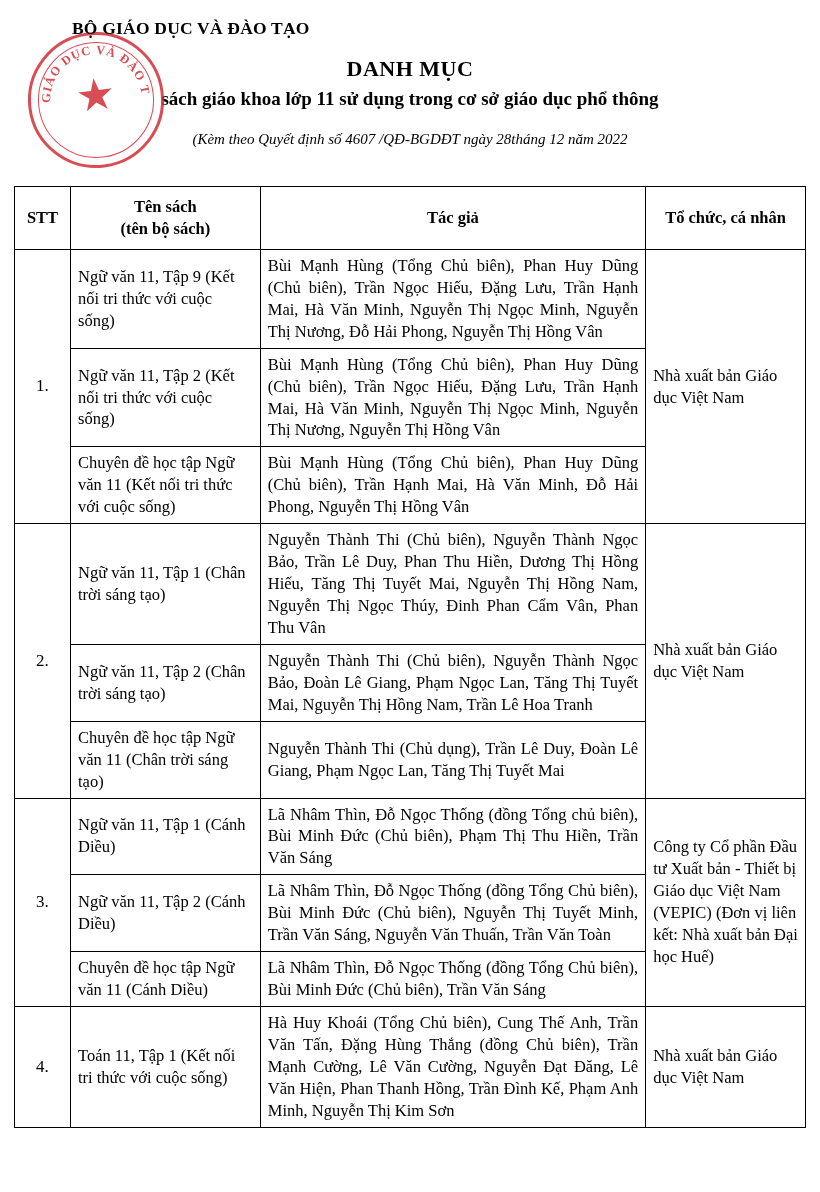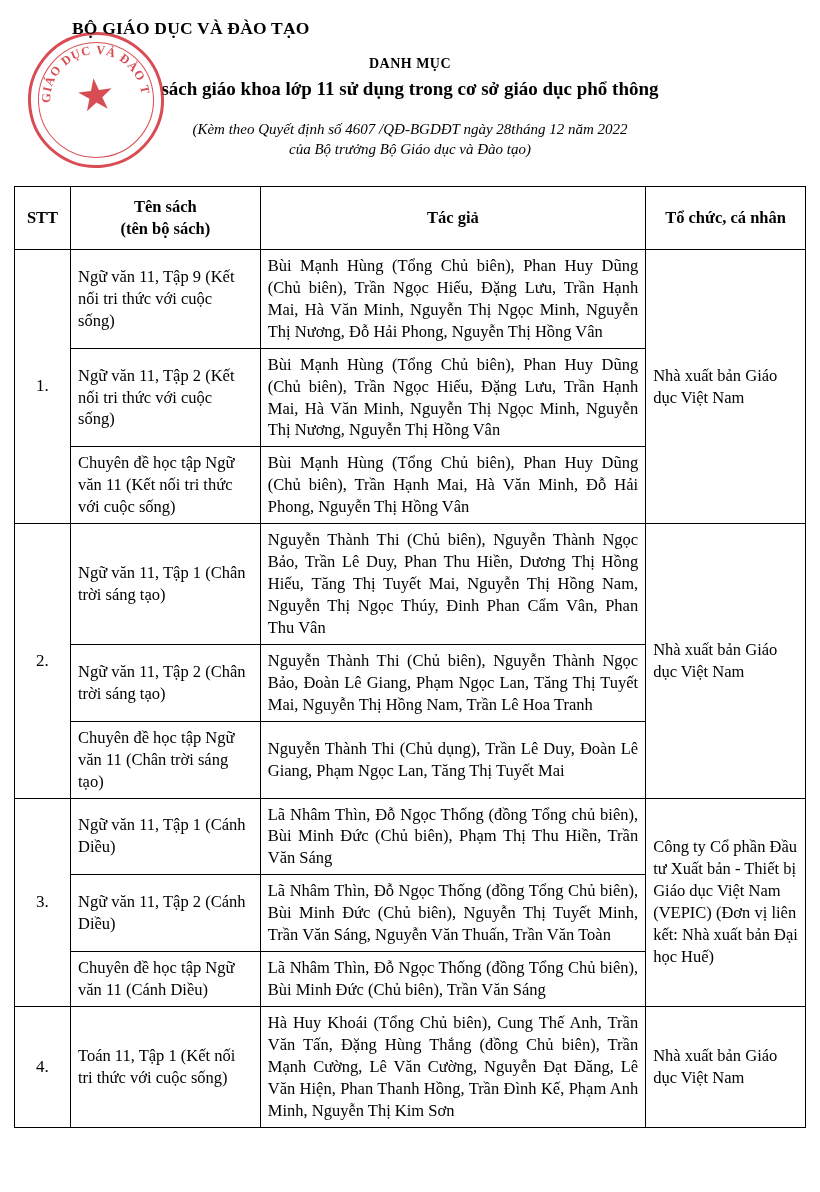--- a/index.html
+++ b/index.html
@@ -34,21 +34,21 @@
     font-size: 17.5px;
     letter-spacing: 0.2px;
     white-space: nowrap;
   }
   .title-block {
     text-align: center;
     padding-top: 46px;
   }
   .doc-title {
     font-weight: bold;
-    font-size: 14px;
+    font-size: 22px;
     letter-spacing: 0.5px;
     margin-bottom: 6px;
   }
   .doc-subtitle {
     font-weight: bold;
     font-size: 19px;
     margin-bottom: 19px;
   }
   .doc-decision, .doc-issuer {
     font-style: italic;
@@ -165,21 +165,20 @@
       </div>
       <div class="seal-star">★</div>
     </div>
 
     <div class="ministry">BỘ GIÁO DỤC VÀ ĐÀO TẠO</div>
 
     <div class="title-block">
       <div class="doc-title">DANH MỤC</div>
       <div class="doc-subtitle">sách giáo khoa lớp 11 sử dụng trong cơ sở giáo dục phổ thông</div>
       <div class="doc-decision">(Kèm theo Quyết định số 4607 /QĐ-BGDĐT ngày 28tháng 12  năm 2022</div>
-      <div class="doc-issuer">của Bộ trưởng Bộ Giáo dục và Đào tạo)</div>
     </div>
   </div>
 
   <table class="catalog">
     <thead>
       <tr>
         <th class="col-stt">STT</th>
         <th class="col-book">
           <div>Tên sách</div>
           <div class="thead-sub">(tên bộ sách)</div>

